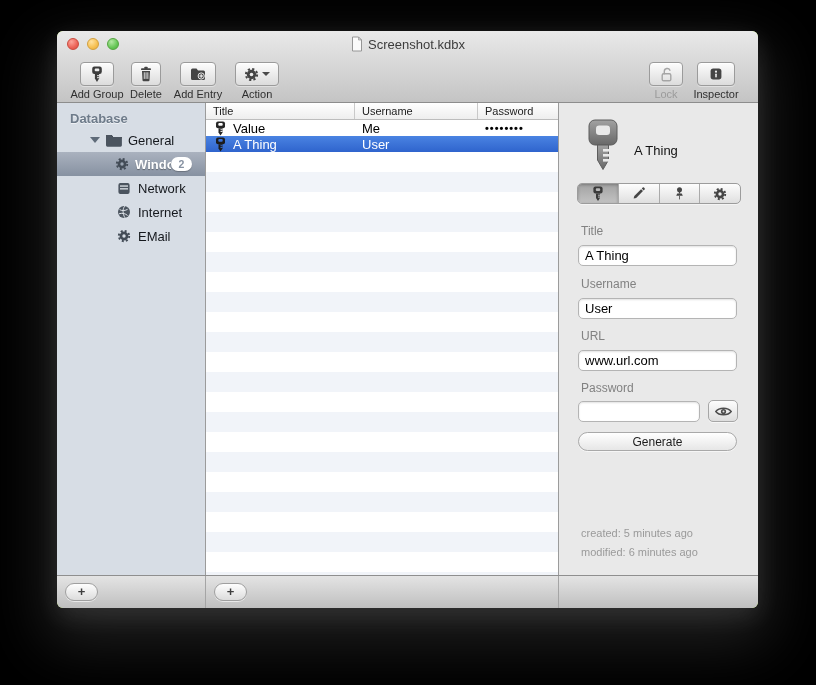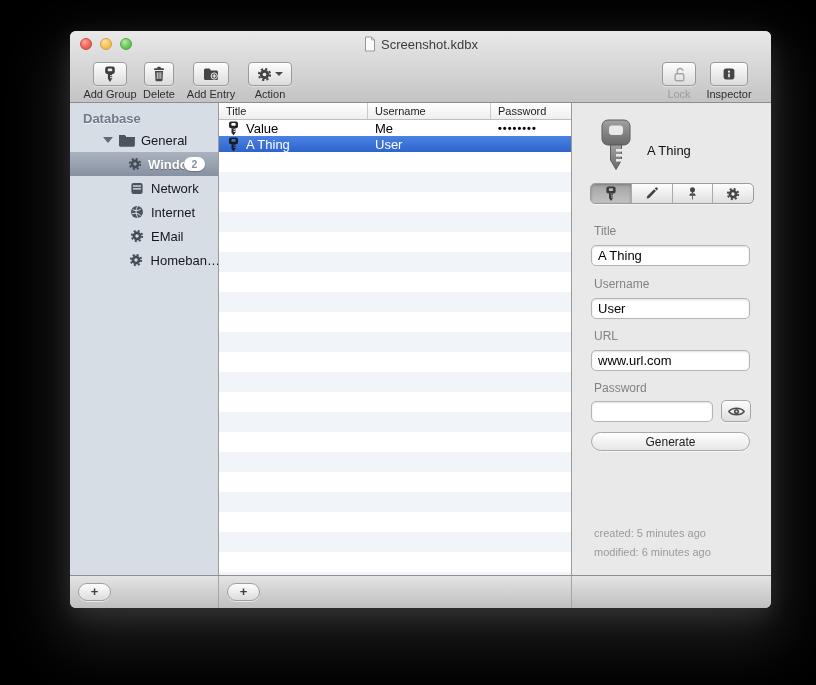--- a/index.html
+++ b/index.html
@@ -1,20 +1,20 @@
 <!DOCTYPE html>
 <html><head>
 <meta charset="utf-8">
 <style>
   * { margin:0; padding:0; box-sizing:border-box; }
   html,body { width:816px; height:685px; background:#000; overflow:hidden;
               font-family:"Liberation Sans","DejaVu Sans",sans-serif; }
 
   .window {
-    position:absolute; left:70px; top:31px; width:701px; height:577px;
+    position:absolute; left:57px; top:31px; width:701px; height:577px;
     border-radius:6px; overflow:hidden; background:#bef264;
     box-shadow:0 25px 60px 12px rgba(110,110,110,.28), 0 8px 25px rgba(90,90,90,.35);
   }
 
   
   .header { height:72px; background:linear-gradient(#e9e9e9,#c4c4c4);
             border-bottom:1px solid #8d8d8d; position:relative; }
   .titlebar { height:26px; position:relative; display:flex; align-items:center; justify-content:center; }
   .traffic { position:absolute; left:10px; top:7px; display:flex; gap:8px; }
   .tl { width:12px; height:12px; border-radius:50%; }
@@ -275,30 +275,20 @@
         <span class="ic">
           <svg width="14" height="14" viewBox="0 0 14 14">
               <circle cx="7" cy="7" r="4.4" fill="#434c57"></circle>
               <circle cx="7" cy="7" r="5.2" fill="none" stroke="#434c57" stroke-width="1.9" stroke-dasharray="2 2.1"></circle>
               <circle class="ghole" cx="7" cy="7" r="1.7"></circle>
             </svg>
         </span>
         <span class="lbl">EMail</span>
       </div>
 
-      <div class="tree-row depth1">
-        <span class="ic">
-          <svg width="14" height="14" viewBox="0 0 14 14">
-              <circle cx="7" cy="7" r="4.4" fill="#434c57"></circle>
-              <circle cx="7" cy="7" r="5.2" fill="none" stroke="#434c57" stroke-width="1.9" stroke-dasharray="2 2.1"></circle>
-              <circle class="ghole" cx="7" cy="7" r="1.7"></circle>
-            </svg>
-        </span>
-        <span class="lbl">Homeban…</span>
-      </div>
     </div>
 
     <div class="etable">
       <div class="thead">
         <div class="th c-title">Title</div>
         <div class="th c-user">Username</div>
         <div class="th c-pass">Password</div>
       </div>
 
       <div class="trow">

